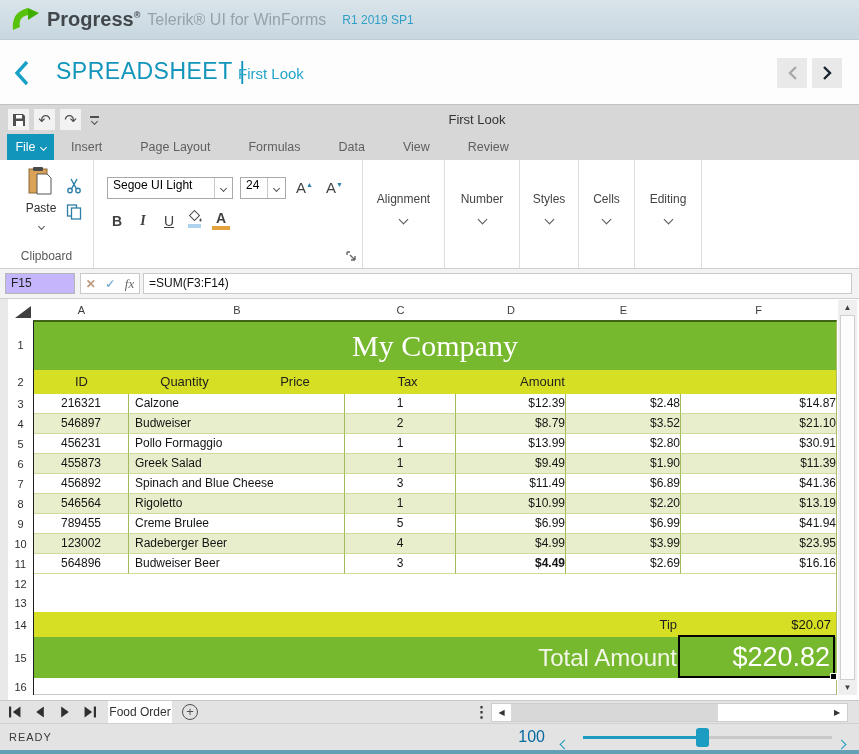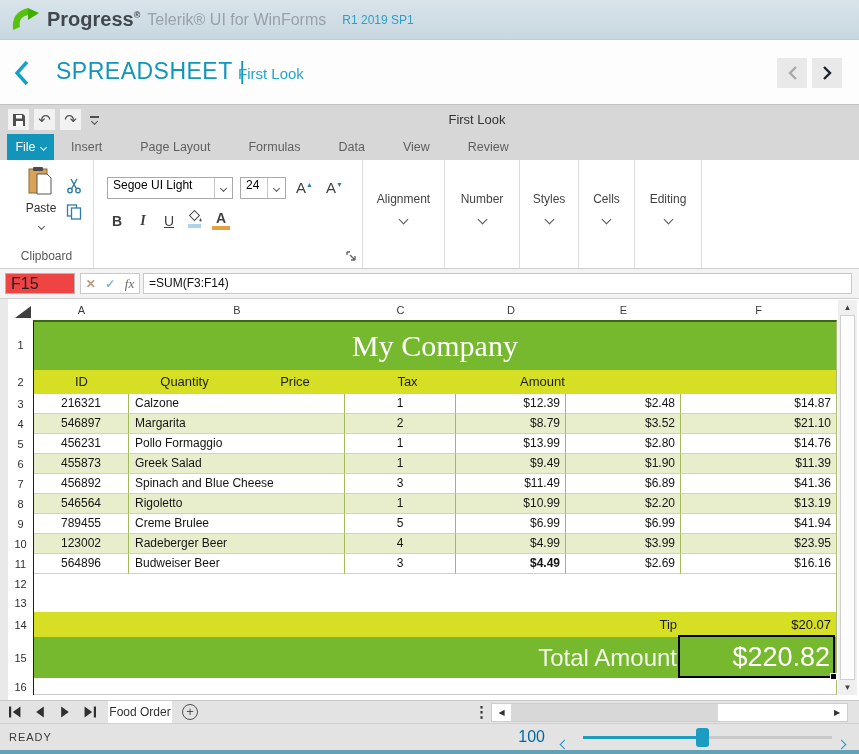--- a/index.html
+++ b/index.html
@@ -73,22 +73,22 @@
           padding-top:32px; gap:10px; }
   .cgrp-label { font-size:12px; color:#444; }
   .chev { display:inline-block; width:7px; height:7px; border-right:1.6px solid currentColor;
           border-bottom:1.6px solid currentColor; transform:rotate(45deg); }
   .chev.sm { width:5px; height:5px; }
   .chev.left { transform:rotate(135deg); } .chev.right { transform:rotate(-45deg); }
 
   
   .fbar { position:absolute; top:269px; left:0; width:859px; height:30px; background:#f3f3f3;
           border-bottom:1px solid #cfcfcf; }
-  .namebox { position:absolute; left:5px; top:4px; width:70px; height:21px; background:#ef4444;
-             border:1px solid #b5b5b5; font-size:16px; color:#222; padding-left:5px; line-height:19px; }
+  .namebox { position:absolute; left:5px; top:4px; width:70px; height:21px; background:#c4b5fd;
+             border:1px solid #b5b5b5; font-size:12px; color:#222; padding-left:5px; line-height:19px; }
   .fbtns { position:absolute; left:80px; top:4px; width:60px; height:21px; background:#fff;
            border:1px solid #c9c9c9; display:flex; align-items:center; justify-content:space-around; }
   .fx-cancel { color:#bb9a7c; font-size:12px; font-weight:bold; }
   .fx-enter { color:#7fb3cf; font-size:12px; font-weight:bold; }
   .fx-fn { color:#666; font-size:13px; font-style:italic; font-family:"Liberation Serif",serif; }
   .finput { position:absolute; left:143px; top:4px; width:709px; height:21px; background:#fff;
             border:1px solid #c9c9c9; font-size:12px; color:#111; padding-left:5px; line-height:19px; }
 
   
   .sheet { position:absolute; top:299px; left:0; width:859px; height:401px; background:#fff; }
@@ -103,21 +103,21 @@
           border-left:1px solid #1f1f1f; border-right:1px solid #a9bb70; border-top:2px solid #3f6316; }
   .r1 { height:48px; background:#76b82e; color:#fff; display:flex; align-items:center;
         justify-content:center; font-family:"Liberation Serif",serif; font-size:30px; }
   .r2 { height:24px; background:#d7df25; display:flex; }
   .hcell { font-size:13px; color:#1f1f1f; text-align:center; line-height:24px; }
   .drow { height:20px; display:flex; background:#fff; }
   .drow.band { background:#e8eecb; }
   .cell { font-size:12px; color:#141414; line-height:19px; border-right:1px solid #a2bb58;
           border-bottom:1px solid #cddc96; overflow:hidden; white-space:nowrap; }
   .cell:last-child { border-right:none; }
-  .al { text-align:left; padding-left:6px; } .ac { text-align:center; } .ar { text-align:right; padding-right:5px; }
+  .al { text-align:left; padding-left:6px; } .ac { text-align:center; } .ar { text-align:right; }
   .rempty { height:19px; background:#fff; }
   .r14 { height:25px; background:#d7df25; display:flex; align-items:center; }
   .r14 .lbl { flex:1; text-align:right; padding-right:4px; font-size:13px; color:#1f1f1f; }
   .r14 .val { width:155px; text-align:right; padding-right:5px; font-size:13px; color:#141414; }
   .r15 { height:41px; background:#76b82e; display:flex; align-items:center; color:#fff; }
   .r15 .lbl { flex:1; text-align:right; padding-right:4px; font-size:24px; font-weight:300; color:#f2f7e9; }
   .r15 .val { width:155px; text-align:right; padding-right:6px; font-size:27px; font-weight:300; }
   .r16 { height:17px; background:#fff; border-bottom:1px solid #c9c9c9; }
   .sel { position:absolute; left:678px; top:336px; width:157px; height:43px;
          border:2px solid #000; pointer-events:none; }
@@ -363,33 +363,33 @@
         <div class="drow">
           <div class="cell ac" style="width: 95px;">216321</div>
           <div class="cell al" style="width: 216px;">Calzone</div>
           <div class="cell ac" style="width: 111px;">1</div>
           <div class="cell ar" style="width: 110px;">$12.39</div>
           <div class="cell ar" style="width: 115px;">$2.48</div>
           <div class="cell ar" style="width: 155px;">$14.87</div>
         </div>
         <div class="drow band">
           <div class="cell ac" style="width: 95px;">546897</div>
-          <div class="cell al" style="width: 216px;">Margarita</div>
+          <div class="cell al" style="width: 216px;">Budweiser</div>
           <div class="cell ac" style="width: 111px;">2</div>
           <div class="cell ar" style="width: 110px;">$8.79</div>
           <div class="cell ar" style="width: 115px;">$3.52</div>
           <div class="cell ar" style="width: 155px;">$21.10</div>
         </div>
         <div class="drow">
           <div class="cell ac" style="width: 95px;">456231</div>
           <div class="cell al" style="width: 216px;">Pollo Formaggio</div>
           <div class="cell ac" style="width: 111px;">1</div>
           <div class="cell ar" style="width: 110px;">$13.99</div>
           <div class="cell ar" style="width: 115px;">$2.80</div>
-          <div class="cell ar" style="width: 155px;">$14.76</div>
+          <div class="cell ar" style="width: 155px;">$30.91</div>
         </div>
         <div class="drow band">
           <div class="cell ac" style="width: 95px;">455873</div>
           <div class="cell al" style="width: 216px;">Greek Salad</div>
           <div class="cell ac" style="width: 111px;">1</div>
           <div class="cell ar" style="width: 110px;">$9.49</div>
           <div class="cell ar" style="width: 115px;">$1.90</div>
           <div class="cell ar" style="width: 155px;">$11.39</div>
         </div>
         <div class="drow">

